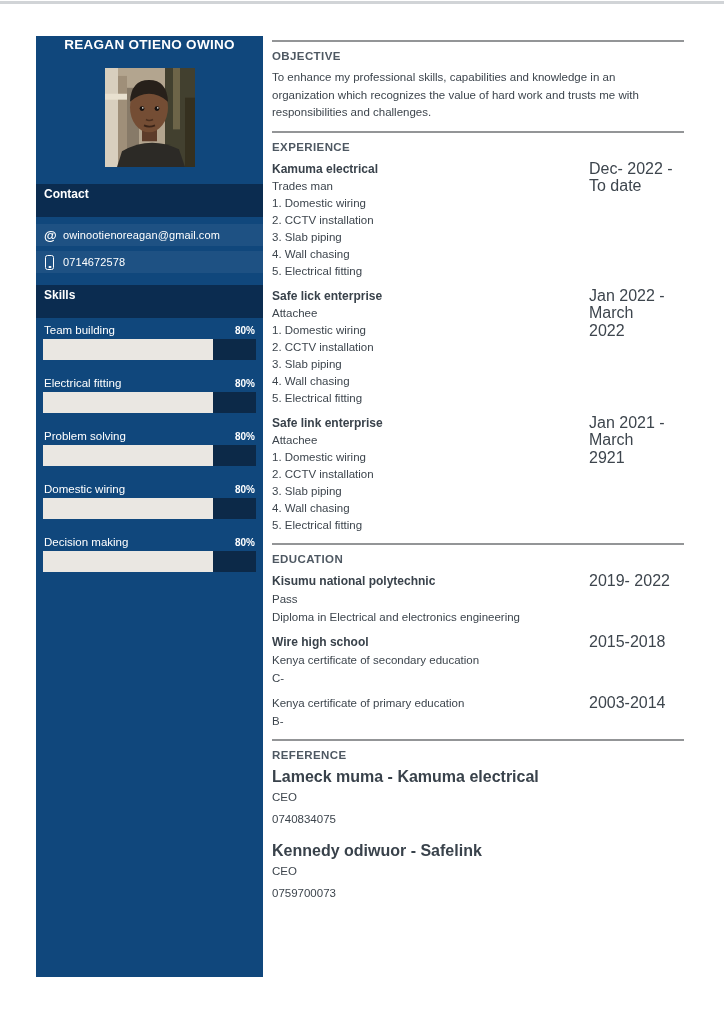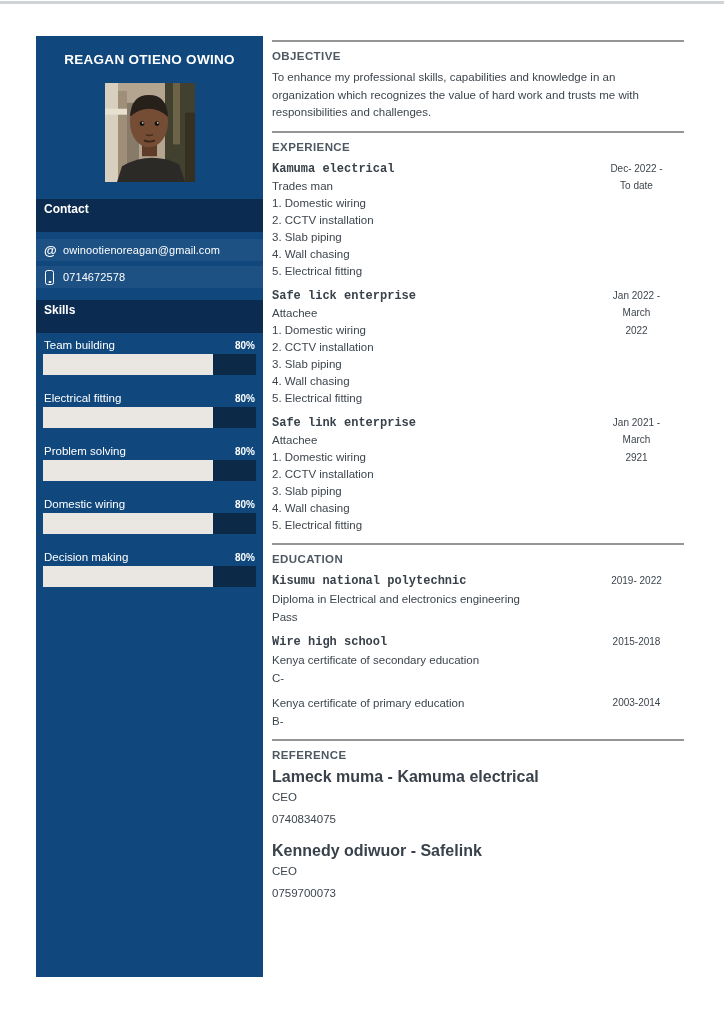--- a/index.html
+++ b/index.html
@@ -13,21 +13,21 @@
     --white-text:#ffffff;
   }
   *{margin:0;padding:0;box-sizing:border-box;}
   html,body{background:#ffffff;}
   body{font-family:"Liberation Sans",sans-serif;}
   .page{position:relative;width:724px;height:1024px;background:#ffffff;overflow:hidden;}
   .scan-line{position:absolute;top:1px;left:0;width:724px;height:3px;background:#c5c9cd;opacity:.8;}
 
   
   .sidebar{position:absolute;left:36px;top:36px;width:227px;height:941px;
-    background:var(--sidebar-blue);padding-top:16px;color:var(--white-text);}
+    background:var(--sidebar-blue);padding-top:1px;color:var(--white-text);}
   .side-name{text-align:center;font-size:13.5px;font-weight:bold;letter-spacing:.3px;color:var(--white-text);}
   .photo{width:90px;height:99px;margin:16px auto 0;display:block;background:#8d7f6d;}
   .photo svg{display:block;width:100%;height:100%;}
   .side-header{margin-top:17px;height:33px;line-height:20px;background:var(--header-navy);
     font-size:12px;font-weight:bold;padding-left:8px;color:var(--white-text);}
   .contact-row{display:flex;align-items:center;height:22px;margin-top:5px;padding:0 8px;
     background:rgba(255,255,255,.06);}
   .icon-cell{width:19px;display:flex;align-items:center;}
   .at-icon{font-size:13px;font-weight:bold;line-height:1;color:var(--white-text);}
   .phone-icon{display:inline-block;width:9px;height:15px;border:1.5px solid #fff;border-radius:2.5px;position:relative;margin-left:1px;}
@@ -46,24 +46,24 @@
   
   .content{position:absolute;left:272px;top:36px;width:412px;color:var(--text-dark);}
   .rule{height:2px;background:var(--rule-gray);margin-top:4px;}
   .rule.mid{margin-top:9px;}
   .sec-header{margin-top:8px;font-size:11.5px;font-weight:bold;letter-spacing:.4px;color:var(--heading-gray);}
   .objective-text{margin-top:7px;font-size:11.5px;line-height:17.5px;color:var(--text-dark);width:404px;}
 
   .entry{display:flex;justify-content:space-between;margin-top:7px;}
   .entry + .entry{}
   .entry-left{flex:1;}
-  .entry-title{font-size:12px;font-weight:bold;line-height:18px;color:#39424b;font-family:Liberation Mono, monospace;}
+  .entry-title{font-size:12px;font-weight:bold;line-height:18px;color:#39424b;}
   .entry-line{font-size:11.5px;line-height:17px;color:var(--text-dark);}
   .edu .entry-line{line-height:18px;}
-  .entry-dates{width:95px;flex-shrink:0;text-align:center;font-size:10px;line-height:17.5px;color:var(--text-dark);}
+  .entry-dates{width:95px;flex-shrink:0;text-align:left;font-size:16px;line-height:17.5px;color:var(--text-dark);}
   .entry-dates .d{display:block;}
 
   .ref-entry{margin-top:7px;}
   .ref-entry + .ref-entry{margin-top:12px;}
   .ref-name{font-size:16px;font-weight:bold;line-height:18px;color:#39424b;}
   .ref-line{font-size:11.5px;line-height:22px;color:var(--text-dark);}
 </style>
 </head>
 <body>
 
@@ -220,22 +220,22 @@
         <span class="d">2921</span>
       </div>
     </div>
 
     <div class="rule mid"></div>
     <div class="sec-header">EDUCATION</div>
 
     <div class="entry edu">
       <div class="entry-left">
         <div class="entry-title">Kisumu national polytechnic</div>
+        <div class="entry-line">Pass</div>
         <div class="entry-line">Diploma in Electrical and electronics engineering</div>
-        <div class="entry-line">Pass</div>
       </div>
       <div class="entry-dates">
         <span class="d">2019- 2022</span>
       </div>
     </div>
 
     <div class="entry edu">
       <div class="entry-left">
         <div class="entry-title">Wire high school</div>
         <div class="entry-line">Kenya certificate of secondary education</div>

